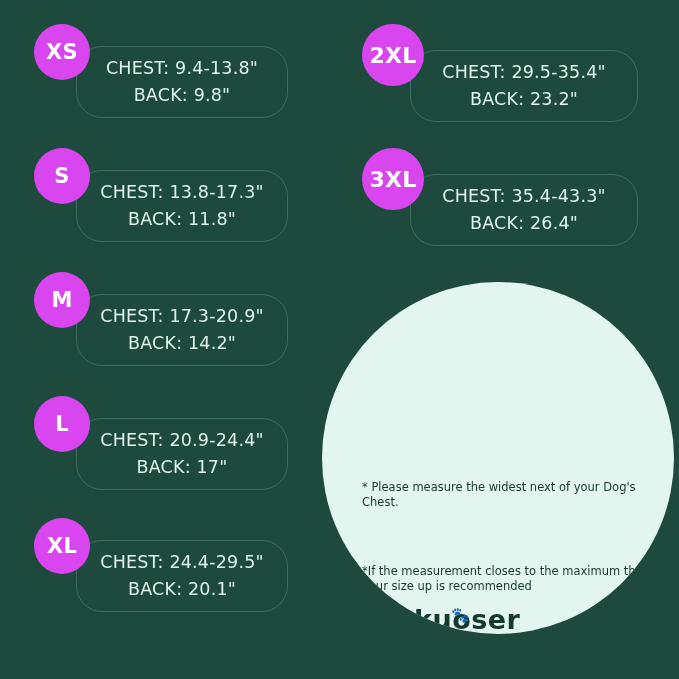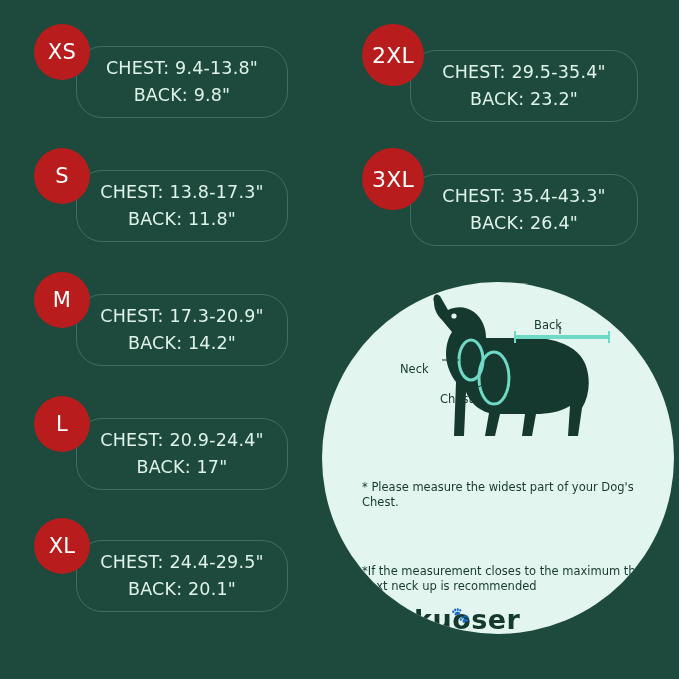--- a/index.html
+++ b/index.html
@@ -47,27 +47,27 @@
   .size-box .line.l1 { top: 11px; }
   .size-box .line.l2 { top: 38px; }
 
   .badge {
     position: absolute;
     left: 0;
     top: 0;
     width: 56px;
     height: 56px;
     border-radius: 50%;
-    background: #b91c1c;
+    background: #d946ef;
     color: #ffffff;
     display: flex;
     align-items: center;
     justify-content: center;
     font-size: 21px;
-    font-weight: normal;
+    font-weight: bold;
     letter-spacing: .3px;
     z-index: 3;
   }
   .badge.wide {
     width: 62px;
     height: 62px;
     font-size: 22px;
   }
 
   
@@ -197,76 +197,23 @@
   <div class="size-card" style="left:362px; top:148px;">
     <div class="badge wide">3XL</div>
     <div class="size-box" style="left:48px; top:26px; width:228px;">
       <div class="line l1">CHEST: 35.4-43.3"</div>
       <div class="line l2">BACK: 26.4"</div>
     </div>
   </div>
 
   <div class="info-circle">
 
-    <div class="dog-wrap">
-      <svg width="260" height="160" viewBox="0 0 260 160">
-        <path fill="#16392f" d="
-          M52,12
-          C50,6 54,2 58,6
-          L66,20
-          C74,16 84,16 92,22
-          C100,28 104,38 104,48
-          L132,48
-          C150,46 168,48 182,54
-          C196,60 204,70 206,84
-          C208,96 206,108 200,118
-          L196,146
-          L186,146
-          L188,116
-          C178,122 166,124 154,124
-          L150,146
-          L140,146
-          L143,124
-          L118,124
-          L113,146
-          L103,146
-          L107,123
-          C96,120 88,112 84,102
-          L82,146
-          L72,146
-          L74,92
-          C68,84 64,74 64,64
-          C64,56 66,48 70,42
-          L60,30
-          C54,24 52,18 52,12
-          Z"></path>
-        <circle cx="72" cy="26" r="2.6" fill="#e2f5ee"></circle>
-      </svg>
-
-      
-      <div class="tick" style="left:132px; top:45px; width:96px; height:4px; border-radius:2px;"></div>
-      <div class="tick" style="left:132px; top:41px; width:2px; height:12px;"></div>
-      <div class="tick" style="left:226px; top:41px; width:2px; height:12px;"></div>
-
-      
-      <svg width="260" height="160" viewBox="0 0 260 160" style="position:absolute;left:0;top:0;">
-        <ellipse cx="89" cy="70" rx="12" ry="20" fill="none" stroke="#6fd9c6" stroke-width="3"></ellipse>
-        <ellipse cx="112" cy="88" rx="15" ry="26" fill="none" stroke="#6fd9c6" stroke-width="3"></ellipse>
-        <line x1="60" y1="70" x2="77" y2="70" stroke="#16392f" stroke-width="1"></line>
-        <line x1="86" y1="102" x2="100" y2="95" stroke="#16392f" stroke-width="1"></line>
-        <line x1="178" y1="36" x2="178" y2="44" stroke="#16392f" stroke-width="1"></line>
-      </svg>
-
-      <div class="lbl lbl-back">Back</div>
-      <div class="lbl lbl-neck">Neck</div>
-      <div class="lbl lbl-chest">Chest</div>
-    </div>
-
-    <div class="tip t1">* Please measure the widest part of your Dog's Chest.</div>
-    <div class="tip t3">*If the measurement closes to the maximum the next neck up is recommended</div>
+
+    <div class="tip t1">* Please measure the widest next of your Dog's Chest.</div>
+    <div class="tip t3">*If the measurement closes to the maximum the your size up is recommended</div>
 
     <div class="brand">
       <span>kuoser</span>
       <span class="paw">🐾</span>
     </div>
   </div>
 
 </div>
 
 </body></html>

